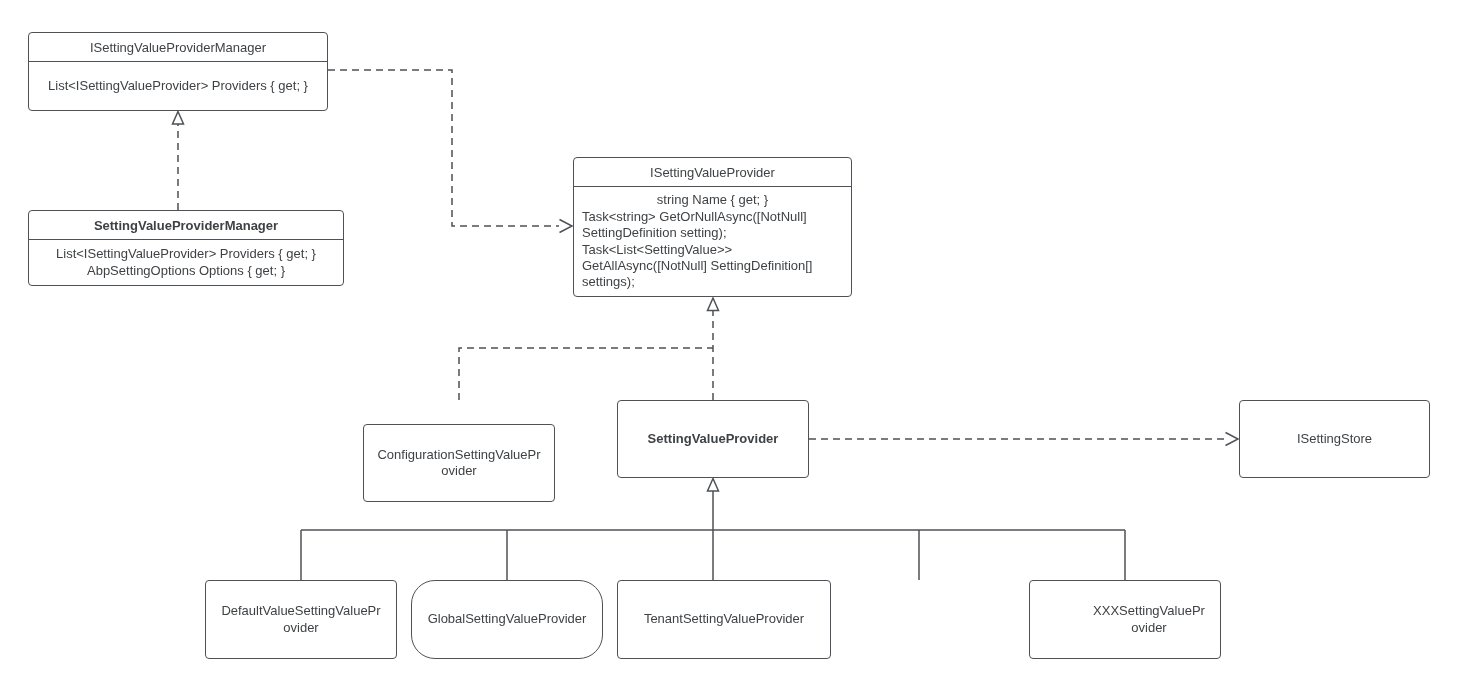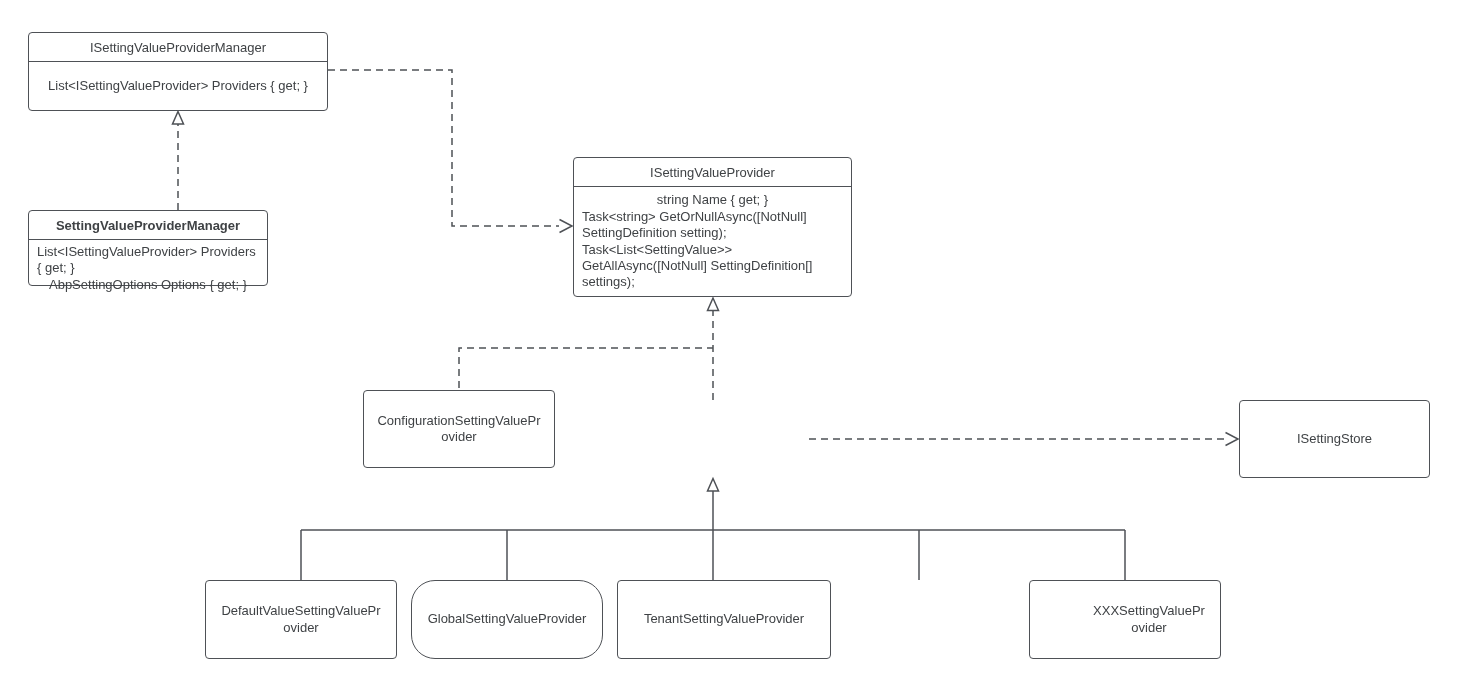--- a/index.html
+++ b/index.html
@@ -67,23 +67,23 @@
     box-sizing: border-box;
     text-align: center;
     line-height: 16.4px;
     overflow-wrap: break-word;
     word-break: break-word;
   }
   .bold-title { font-weight: bold; }
 
   
   #box-isvpm { left: 28px;   top: 32px;  width: 300px; height: 79px; }
-  #box-svpm  { left: 28px;   top: 210px; width: 240px; height: 76px; }
+  #box-svpm  { left: 28px;   top: 210px; width: 316px; height: 76px; }
   #box-isvp  { left: 573px;  top: 157px; width: 279px; height: 140px; }
-  #box-csvp  { left: 363px;  top: 390px; width: 192px; height: 78px; }
+  #box-csvp  { left: 363px;  top: 424px; width: 192px; height: 78px; }
   #box-svp   { left: 617px;  top: 400px; width: 192px; height: 78px; }
   #box-iss   { left: 1239px; top: 400px; width: 191px; height: 78px; }
   #box-dvsvp { left: 205px;  top: 580px; width: 192px; height: 79px; }
   #box-gsvp  { left: 411px;  top: 580px; width: 192px; height: 79px; border-radius: 24px; }
   #box-tsvp  { left: 617px;  top: 580px; width: 214px; height: 79px; }
   #box-usvp  { left: 823px;  top: 580px; width: 192px; height: 79px; }
   #box-xsvp  { left: 1029px; top: 580px; width: 192px; height: 79px; padding-left: 48px; }
 </style>
 </head>
 <body>
@@ -151,20 +151,23 @@
       <div class="member">string Name { get; }</div>
       <div class="member">Task&lt;string&gt; GetOrNullAsync([NotNull] SettingDefinition setting);</div>
       <div class="member">Task&lt;List&lt;SettingValue&gt;&gt; GetAllAsync([NotNull] SettingDefinition[] settings);</div>
     </div>
   </div>
 
   <div class="cls simple" id="box-csvp">
     <div class="label">ConfigurationSettingValueProvider</div>
   </div>
 
+  <div class="cls simple" id="box-svp">
+    <div class="label bold-title">SettingValueProvider</div>
+  </div>
 
   <div class="cls simple" id="box-iss">
     <div class="label">ISettingStore</div>
   </div>
 
   <div class="cls simple" id="box-dvsvp">
     <div class="label">DefaultValueSettingValueProvider</div>
   </div>
 
   <div class="cls simple" id="box-gsvp">

